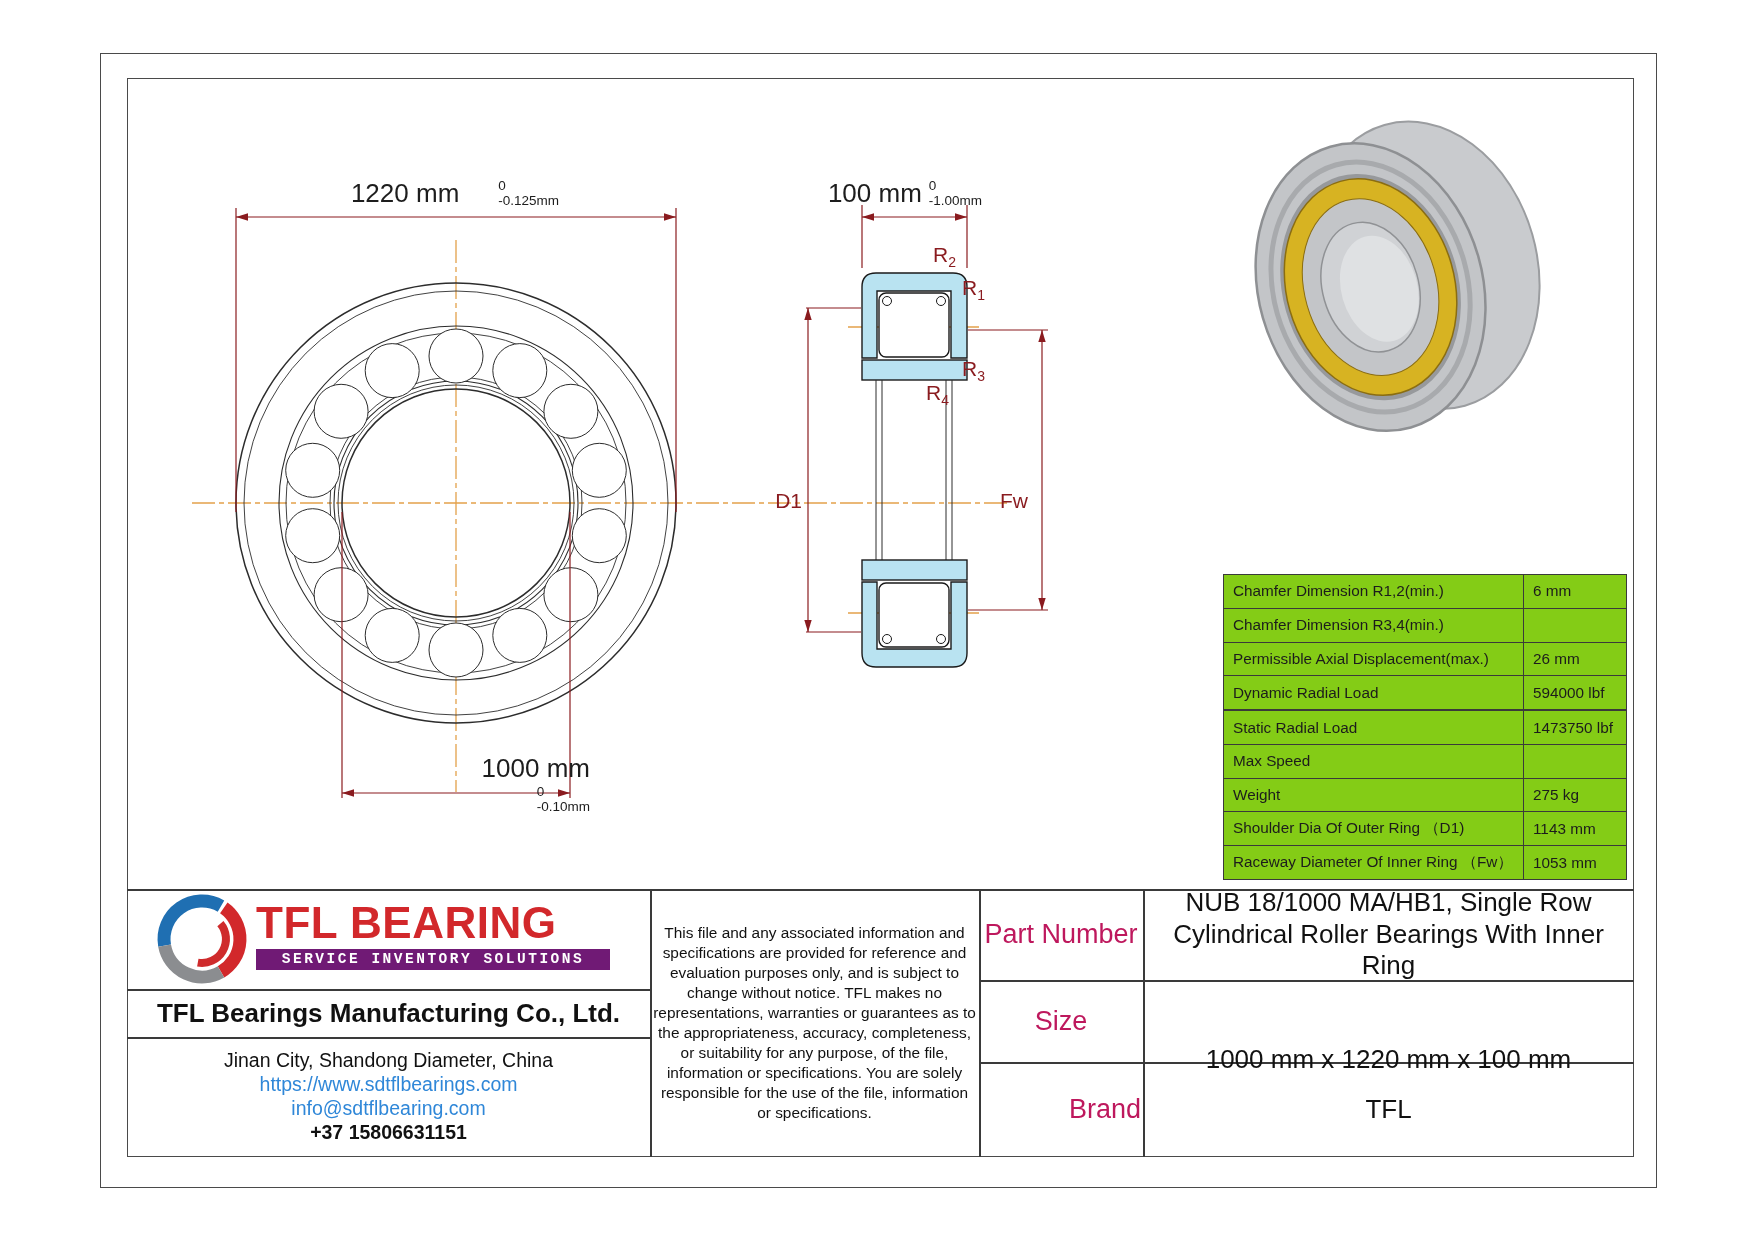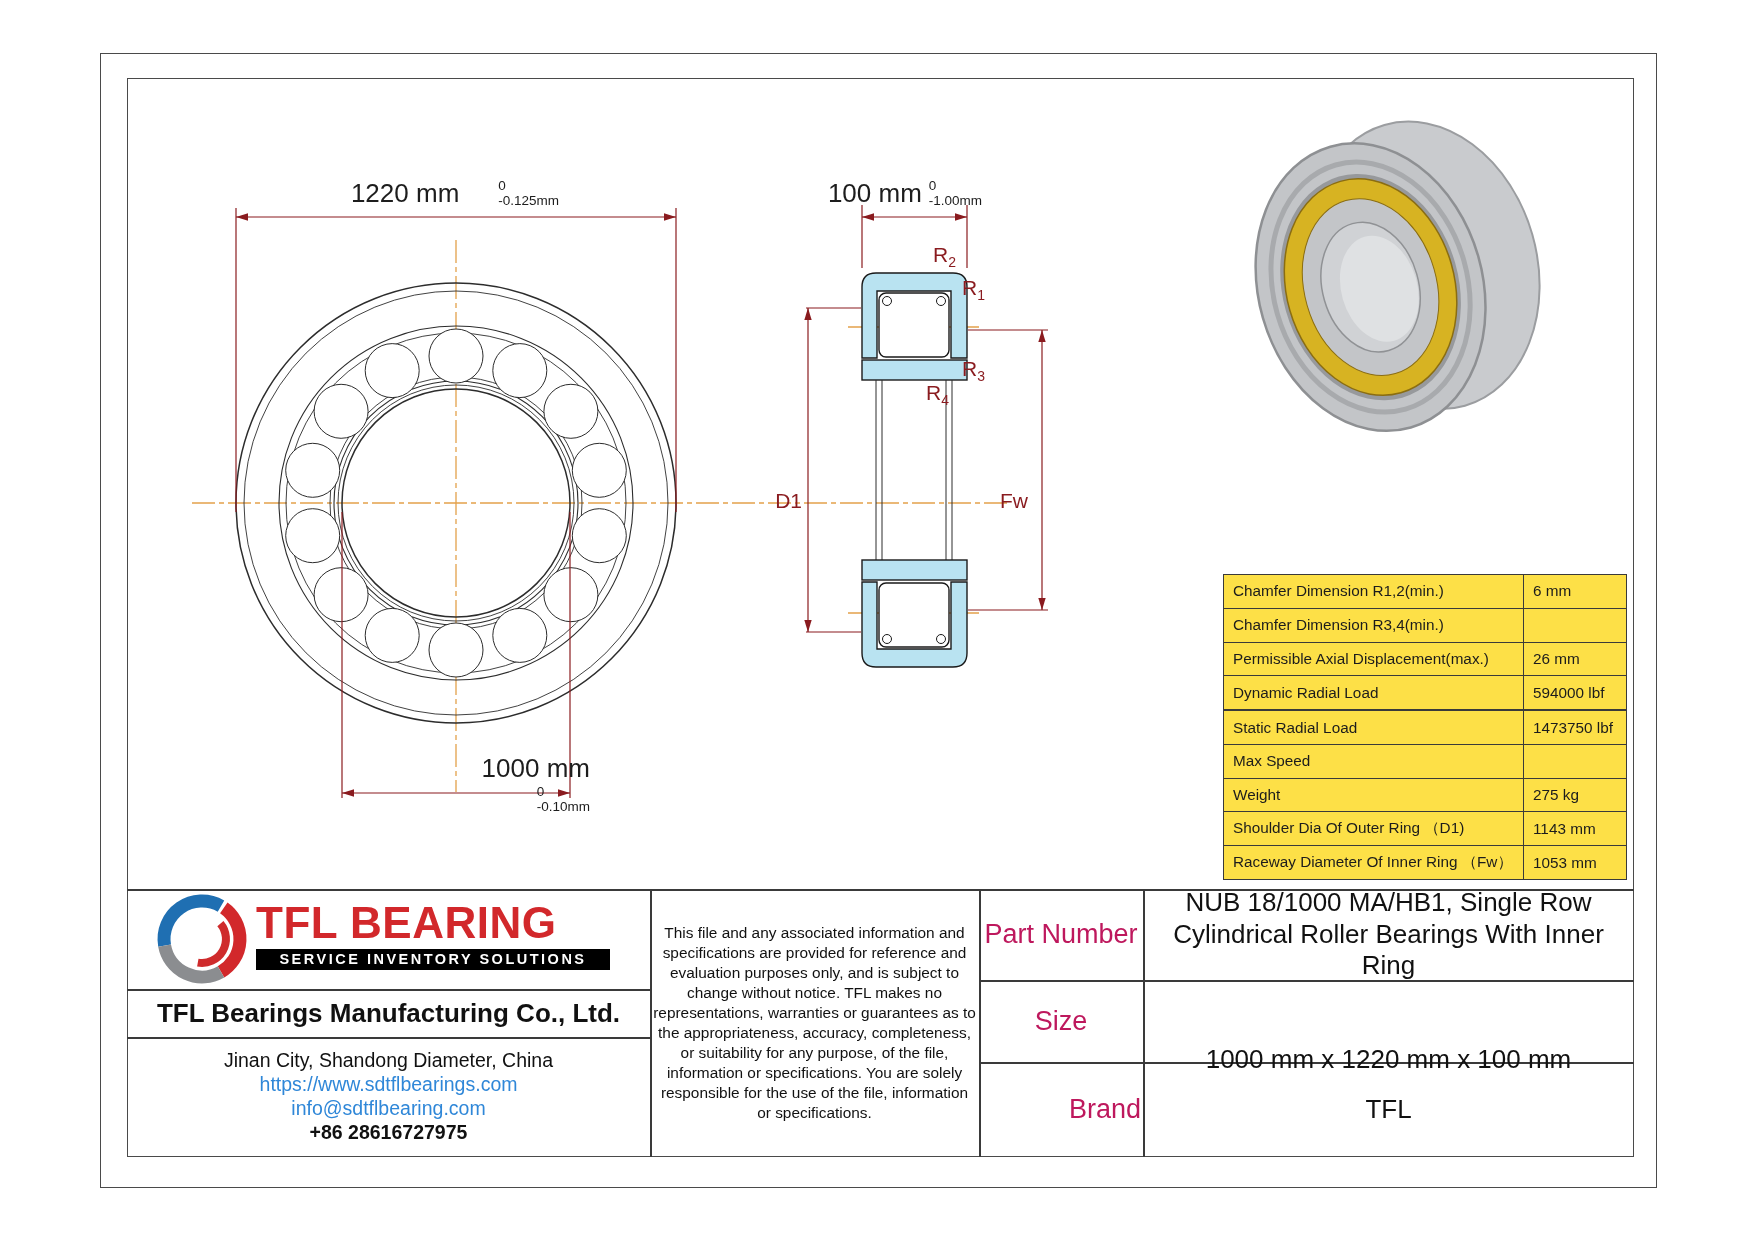--- a/index.html
+++ b/index.html
@@ -18,42 +18,42 @@
              font-size:26px;color:#1d1d1d;white-space:nowrap;}
   .tol{display:flex;flex-direction:column;align-items:flex-start;font-size:13.5px;
        line-height:1.12;margin-left:7px;padding-bottom:1px;color:#1d1d1d;}
   .rlabel{position:absolute;font-size:21px;color:#8a1b1f;white-space:nowrap;}
   .rlabel sub{font-size:14px;}
   .rlabel.right{text-align:right;}
 
   
   .spec-table{position:absolute;left:1223px;top:574px;width:404px;height:306px;
               border:1.6px solid #3a3a3a;box-sizing:border-box;display:flex;flex-direction:column;
-              background:#fde047;}
+              background:#84cc16;}
   .spec-row{flex:1;display:flex;border-bottom:1px solid #3a3a3a;box-sizing:border-box;}
   .spec-row:last-child{border-bottom:none;}
   .spec-row.thick{border-top:1.6px solid #3a3a3a;}
   .spec-cell-label{width:300px;border-right:1px solid #3a3a3a;box-sizing:border-box;
                    display:flex;align-items:center;padding-left:9px;font-size:15.3px;}
   .spec-cell-value{flex:1;display:flex;align-items:center;padding-left:9px;font-size:15.3px;}
 
   
   .cell{position:absolute;display:flex;align-items:center;justify-content:center;
         box-sizing:border-box;text-align:center;}
   .company-name{font-size:26px;font-weight:700;color:#111;}
   .contact{flex-direction:column;font-size:19.5px;line-height:1.22;color:#111;}
   .contact .link{color:#2f87d8;}
   .contact .phone{font-weight:700;}
   .disclaimer{font-size:15.4px;line-height:1.3;color:#111;padding:6px 2px;}
   .field-label{font-size:27px;color:#be185d;}
   .field-value{font-size:26px;line-height:1.22;color:#111;padding:13px 10px;}
   .logo-wordmark{position:absolute;left:256px;top:901px;width:354px;}
   .logo-name{font-size:44px;font-weight:800;letter-spacing:0.5px;color:#d2282b;line-height:1.0;}
-  .logo-bar{margin-top:4px;background:#000000;color:#fff;font-size:14.5px;font-weight:700;
-            letter-spacing:2.5px;text-align:center;padding:2px 0 3px 0;}
+  .logo-bar{margin-top:4px;background:#701a75;color:#fff;font-size:14.5px;font-weight:700;
+            letter-spacing:2.5px;text-align:center;padding:2px 0 3px 0;font-family:Liberation Mono, monospace;}
 </style>
 </head>
 <body>
 
 <div class="page">
 
   <div class="frame outer-frame"></div>
   <div class="frame inner-frame"></div>
 
   <svg class="drawing" width="1755" height="1240" viewBox="0 0 1755 1240">
@@ -246,21 +246,21 @@
     <div class="logo-name">TFL BEARING</div>
     <div class="logo-bar">SERVICE INVENTORY SOLUTIONS</div>
   </div>
 
   <div class="cell company-name" style="left:128px;top:990px;width:521px;height:46px;">TFL Bearings Manufacturing Co., Ltd.</div>
 
   <div class="cell contact" style="left:128px;top:1038px;width:521px;height:118px;">
     <span>Jinan City, Shandong Diameter, China</span>
     <span class="link">https://www.sdtflbearings.com</span>
     <span class="link">info@sdtflbearing.com</span>
-    <span class="phone">+86 28616727975</span>
+    <span class="phone">+37 15806631151</span>
   </div>
 
   <div class="cell disclaimer" style="left:651px;top:890px;width:327px;height:266px;">This file and any associated information and specifications are provided for reference and evaluation purposes only, and is subject to change without notice. TFL makes no representations, warranties or guarantees as to the appropriateness, accuracy, completeness, or suitability for any purpose, of the file, information or specifications.  You are solely responsible for the use of the file, information or specifications.</div>
 
   <div class="cell field-label" style="left:980px;top:890px;width:162px;height:89px;">Part Number</div>
   <div class="cell field-value" style="left:1144px;top:890px;width:489px;height:89px;">NUB 18/1000 MA/HB1, Single Row Cylindrical Roller Bearings With Inner Ring</div>
 
   <div class="cell field-label" style="left:980px;top:981px;width:162px;height:80px;">Size</div>
   <div class="cell field-value" style="left:1144px;top:981px;width:489px;height:80px;margin-top:39px;">1000 mm x 1220 mm x 100 mm</div>
 

